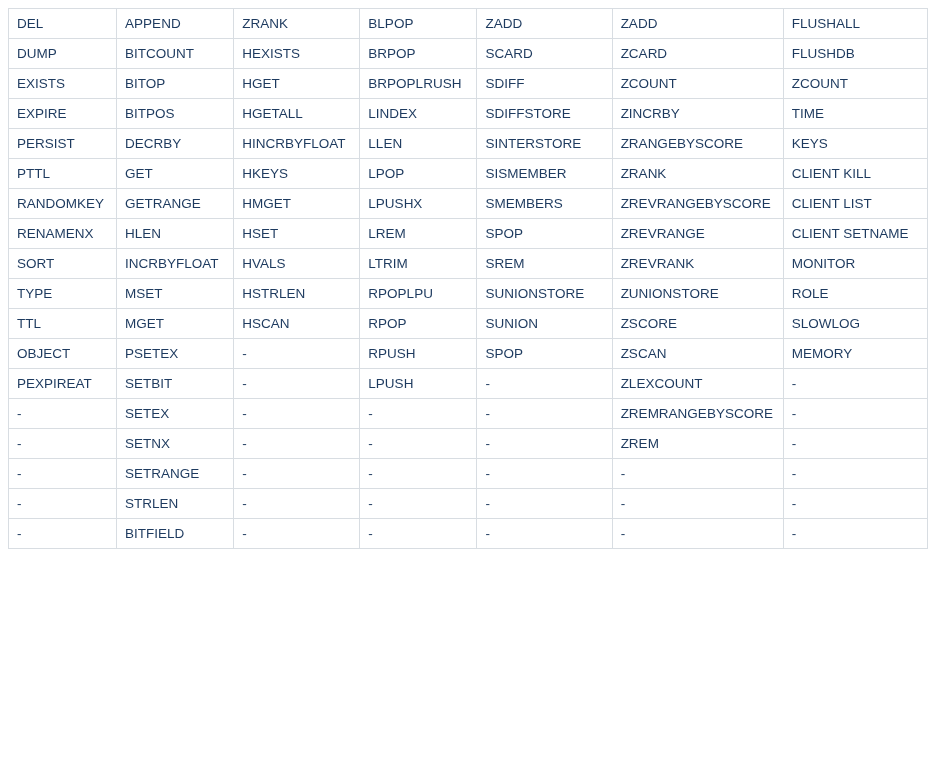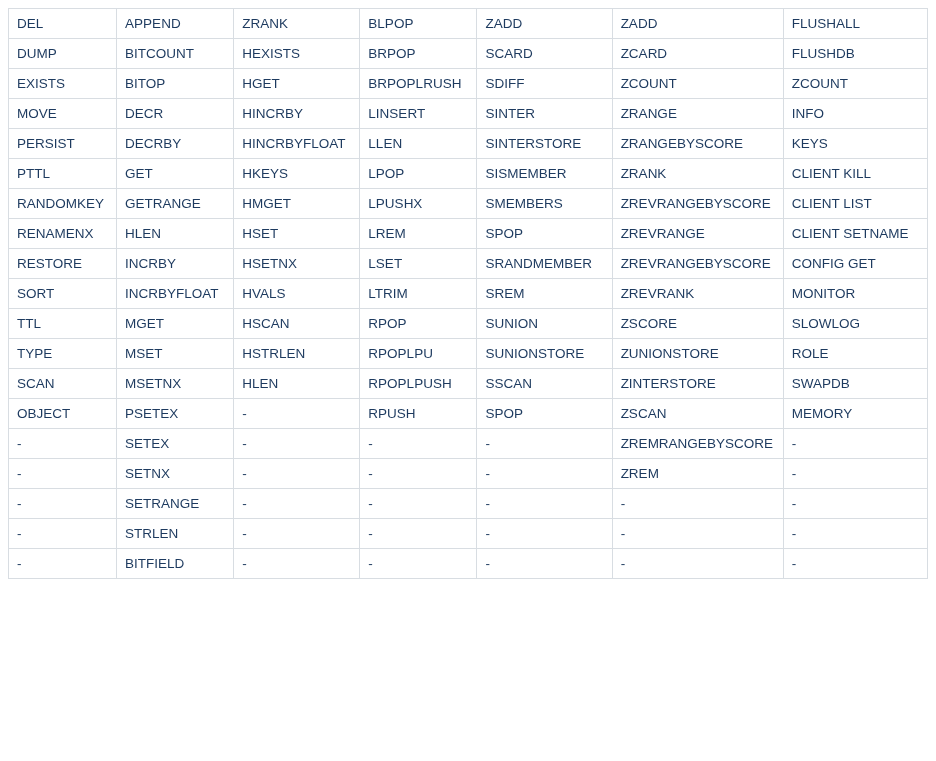--- a/index.html
+++ b/index.html
@@ -70,27 +70,27 @@
     <tr>
         <td>EXISTS</td>
         <td>BITOP</td>
         <td>HGET</td>
         <td>BRPOPLRUSH</td>
         <td>SDIFF</td>
         <td>ZCOUNT</td>
         <td>ZCOUNT</td>
       </tr>
     <tr>
-        <td>MOVE</td>
-        <td>DECR</td>
-        <td>HINCRBY</td>
-        <td>LINSERT</td>
-        <td>SINTER</td>
-        <td>ZRANGE</td>
-        <td>INFO</td>
+        <td>EXPIRE</td>
+        <td>BITPOS</td>
+        <td>HGETALL</td>
+        <td>LINDEX</td>
+        <td>SDIFFSTORE</td>
+        <td>ZINCRBY</td>
+        <td>TIME</td>
       </tr>
     <tr>
         <td>PERSIST</td>
         <td>DECRBY</td>
         <td>HINCRBYFLOAT</td>
         <td>LLEN</td>
         <td>SINTERSTORE</td>
         <td>ZRANGEBYSCORE</td>
         <td>KEYS</td>
       </tr>
@@ -115,74 +115,65 @@
     <tr>
         <td>RENAMENX</td>
         <td>HLEN</td>
         <td>HSET</td>
         <td>LREM</td>
         <td>SPOP</td>
         <td>ZREVRANGE</td>
         <td>CLIENT SETNAME</td>
       </tr>
     <tr>
-        <td>RESTORE</td>
-        <td>INCRBY</td>
-        <td>HSETNX</td>
-        <td>LSET</td>
-        <td>SRANDMEMBER</td>
-        <td>ZREVRANGEBYSCORE</td>
-        <td>CONFIG GET</td>
-      </tr>
-    <tr>
         <td>SORT</td>
         <td>INCRBYFLOAT</td>
         <td>HVALS</td>
         <td>LTRIM</td>
         <td>SREM</td>
         <td>ZREVRANK</td>
         <td>MONITOR</td>
       </tr>
     <tr>
+        <td>TYPE</td>
+        <td>MSET</td>
+        <td>HSTRLEN</td>
+        <td>RPOPLPU</td>
+        <td>SUNIONSTORE</td>
+        <td>ZUNIONSTORE</td>
+        <td>ROLE</td>
+      </tr>
+    <tr>
         <td>TTL</td>
         <td>MGET</td>
         <td>HSCAN</td>
         <td>RPOP</td>
         <td>SUNION</td>
         <td>ZSCORE</td>
         <td>SLOWLOG</td>
       </tr>
     <tr>
-        <td>TYPE</td>
-        <td>MSET</td>
-        <td>HSTRLEN</td>
-        <td>RPOPLPU</td>
-        <td>SUNIONSTORE</td>
-        <td>ZUNIONSTORE</td>
-        <td>ROLE</td>
-      </tr>
-    <tr>
-        <td>SCAN</td>
-        <td>MSETNX</td>
-        <td>HLEN</td>
-        <td>RPOPLPUSH</td>
-        <td>SSCAN</td>
-        <td>ZINTERSTORE</td>
-        <td>SWAPDB</td>
-      </tr>
-    <tr>
         <td>OBJECT</td>
         <td>PSETEX</td>
         <td>-</td>
         <td>RPUSH</td>
         <td>SPOP</td>
         <td>ZSCAN</td>
         <td>MEMORY</td>
       </tr>
     <tr>
+        <td>PEXPIREAT</td>
+        <td>SETBIT</td>
+        <td>-</td>
+        <td>LPUSH</td>
+        <td>-</td>
+        <td>ZLEXCOUNT</td>
+        <td>-</td>
+      </tr>
+    <tr>
         <td>-</td>
         <td>SETEX</td>
         <td>-</td>
         <td>-</td>
         <td>-</td>
         <td>ZREMRANGEBYSCORE</td>
         <td>-</td>
       </tr>
     <tr>
         <td>-</td>

